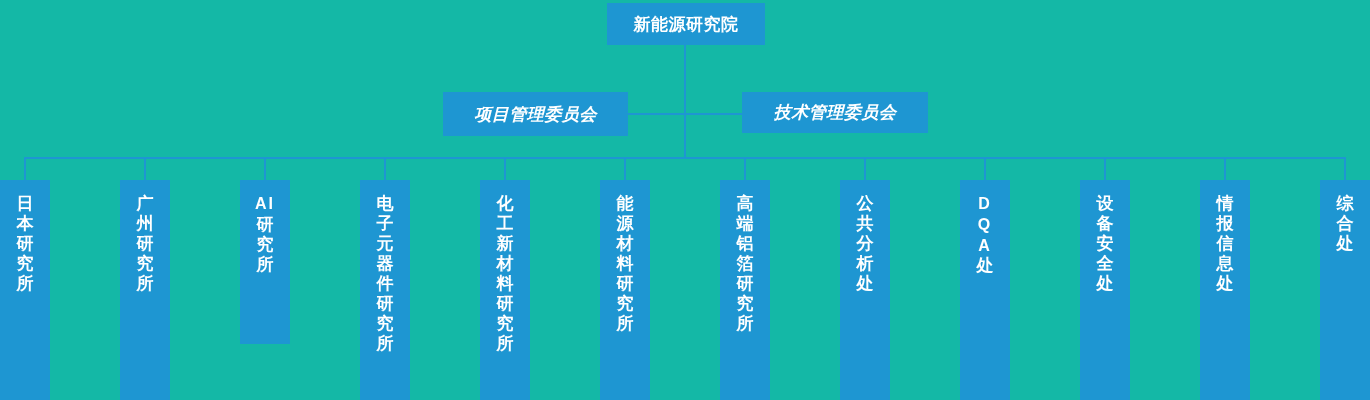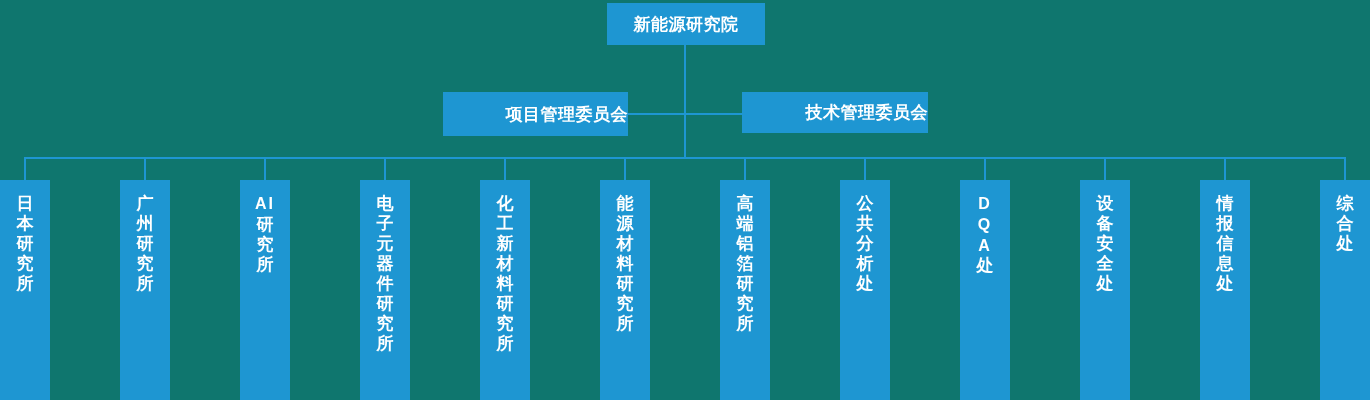--- a/index.html
+++ b/index.html
@@ -8,21 +8,21 @@
     padding: 0;
     background: #ffffff;
   }
   body {
     font-family: "Liberation Sans", "DejaVu Sans", sans-serif;
   }
   #chart-root {
     position: relative;
     width: 1370px;
     height: 400px;
-    background: #0f766e;
+    background: #14b8a6;
     overflow: hidden;
   }
 
   
   .node {
     position: absolute;
     background: #1E96D2;
     color: #ffffff;
     font-weight: bold;
     box-sizing: border-box;
@@ -34,23 +34,24 @@
     align-items: center;
     justify-content: center;
     font-size: 17px;
     letter-spacing: 0.5px;
   }
 
   
   .node-committee {
     display: flex;
     align-items: center;
-    justify-content: flex-end;
+    justify-content: center;
     font-size: 17px;
     letter-spacing: 0.5px;
+    font-style: italic;
   }
 
   
   .node-leaf {
     display: flex;
     flex-direction: column;
     align-items: center;
     padding-top: 14px;
     font-size: 17px;
     line-height: 1.18;
@@ -126,21 +127,21 @@
     </div>
   <div class="node node-leaf" style="left:120px;  top:180px; width:50px; height:220px;">
       <div class="leaf-label">
         <span>广</span>
         <span>州</span>
         <span>研</span>
         <span>究</span>
         <span>所</span>
       </div>
     </div>
-  <div class="node node-leaf" style="left:240px;  top:180px; width:50px; height:220px;">
+  <div class="node node-leaf" style="left:240px;  top:180px; width:50px; height:164px;">
       <div class="leaf-label">
         <span class="latin">AI</span>
         <span>研</span>
         <span>究</span>
         <span>所</span>
       </div>
     </div>
   <div class="node node-leaf" style="left:360px; top:180px; width:50px; height:220px;">
       <div class="leaf-label">
         <span>电</span>

